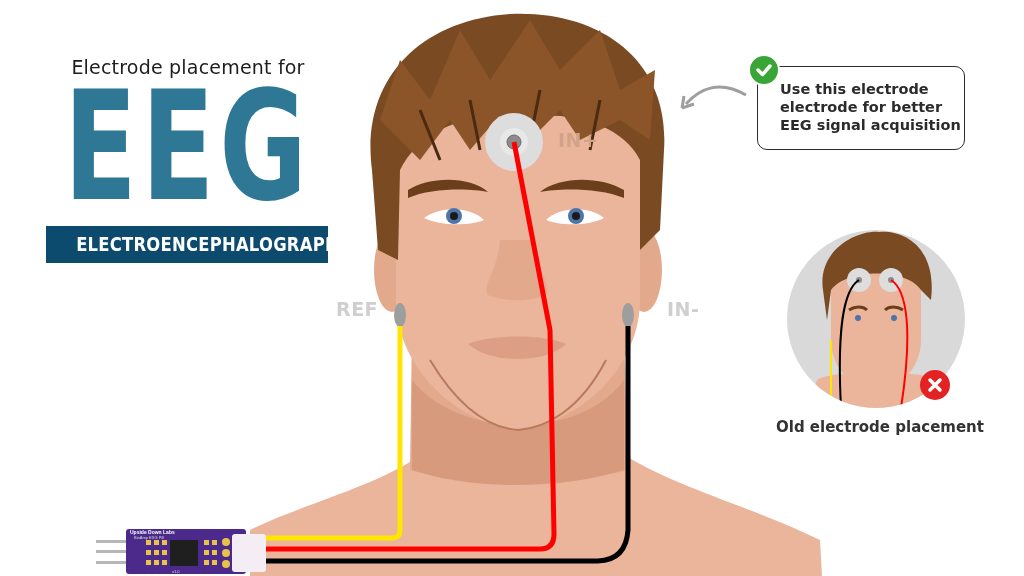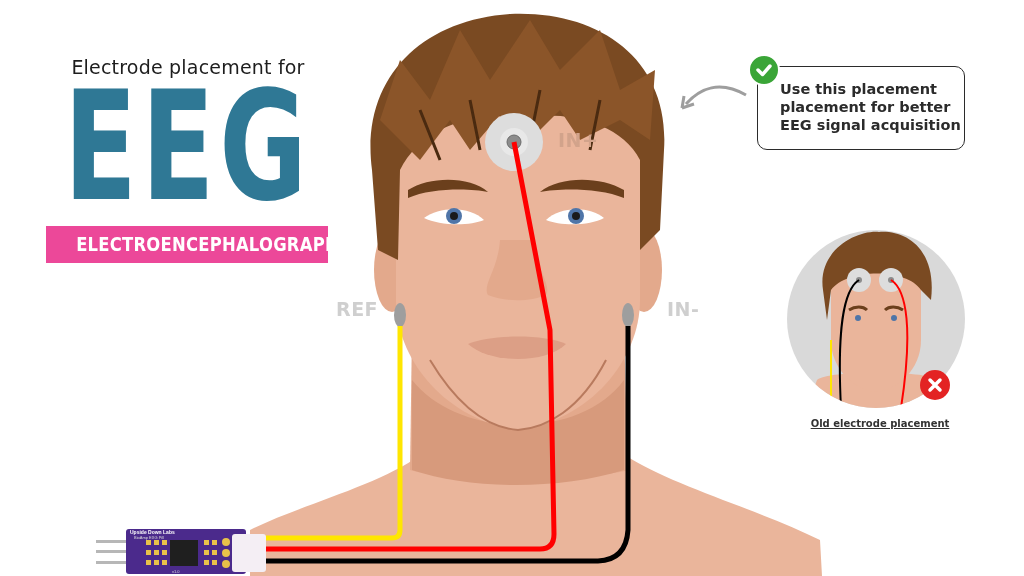--- a/index.html
+++ b/index.html
@@ -19,21 +19,21 @@
   .big-title {
     left: 64px; top: 72px; width: 250px; height: 150px;
     font-family: "DejaVu Sans Condensed", "DejaVu Sans", sans-serif;
     font-weight: bold; font-size: 152px; line-height: 150px;
     color: #2f7895; letter-spacing: 6px;
     transform: scaleX(0.78); transform-origin: left top;
     white-space: nowrap;
   }
   .banner {
     left: 46px; top: 226px; width: 282px; height: 37px;
-    background: #ec4899; color: #ffffff;
+    background: #0c4a6e; color: #ffffff;
     font-weight: bold; font-size: 20px; line-height: 37px;
     text-align: center; letter-spacing: 0.3px;
     font-family: "DejaVu Sans", sans-serif;
   }
   .banner span { display: inline-block; transform: scaleX(0.82); }
 
   
   .callout {
     left: 757px; top: 66px; width: 208px; height: 84px;
     border: 1.5px solid #2b2b2b; border-radius: 10px; background: #fff;
@@ -62,23 +62,22 @@
   .old-circle {
     left: 787px; top: 230px; width: 178px; height: 178px; border-radius: 50%;
     background: #d9d9d9; overflow: hidden;
   }
   .x-badge {
     left: 920px; top: 370px; width: 30px; height: 30px; border-radius: 50%;
     background: #e32323;
   }
   .old-caption {
     left: 770px; top: 418px; width: 220px; text-align: center;
-    font-size: 10px; font-weight: bold; color: #333333;
+    font-size: 15px; font-weight: bold; color: #333333;
     font-family: "DejaVu Sans", sans-serif;
-    text-decoration: underline;
   }
 </style>
 </head>
 <body>
 
 <div class="abs subtitle">Electrode placement for</div>
 <div class="abs big-title">EEG</div>
 <div class="abs banner"><span>ELECTROENCEPHALOGRAPHY</span></div>
 
 <svg class="abs" style="left:0;top:0" width="1024" height="576" viewBox="0 0 1024 576">
@@ -158,21 +157,21 @@
 </svg>
 <div class="abs" style="left:130px;top:529px;font-size:5px;color:#fff;font-weight:bold">Upside Down Labs</div>
 <div class="abs" style="left:134px;top:535px;font-size:4px;color:#ddd">BioAmp EXG Pill</div>
 <div class="abs" style="left:172px;top:569px;font-size:4px;color:#ddd">v1.0</div>
 
 <div class="abs lbl lbl-inplus">IN+</div>
 <div class="abs lbl lbl-ref">REF</div>
 <div class="abs lbl lbl-inminus">IN-</div>
 
 <div class="abs callout"></div>
-<div class="abs callout-text">Use this placement placement for better EEG signal acquisition</div>
+<div class="abs callout-text">Use this electrode electrode for better EEG signal acquisition</div>
 <div class="abs check-badge">
   <svg width="28" height="28" viewBox="0 0 28 28">
       <path d="M8 14 L 12.5 18.5 L 20 10" stroke="#fff" stroke-width="3.5" fill="none" stroke-linecap="round" stroke-linejoin="round"></path>
     </svg>
 </div>
 
 <div class="abs old-circle">
   <svg width="178" height="178" viewBox="0 0 178 178">
     <path d="M20 178 L 30 150 C 40 140, 140 140, 150 150 L 160 178 Z" fill="#eab59b"></path>
     <path d="M44 40 C 44 20, 134 20, 134 40 L 134 110 C 134 140, 110 160, 89 162 C 68 160, 44 140, 44 110 Z" fill="#eab59b"></path>

